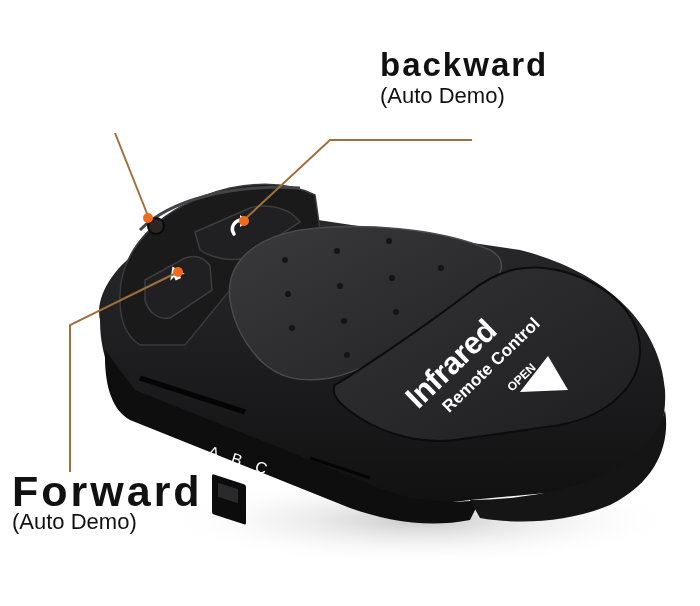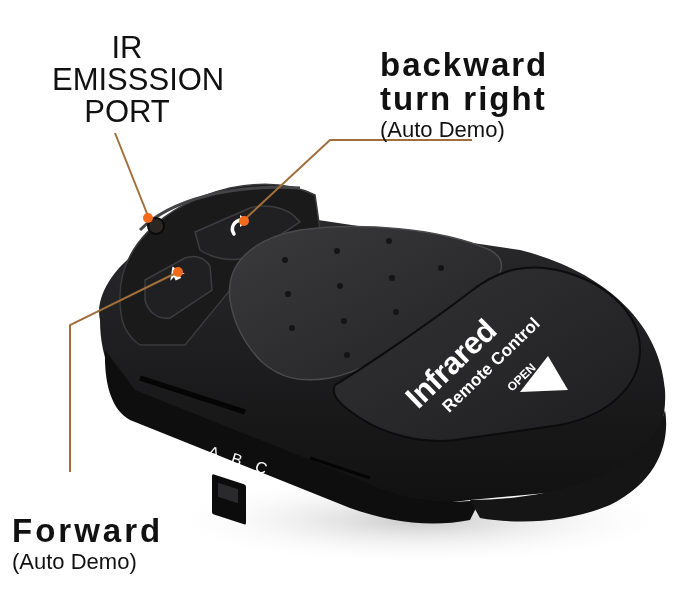--- a/index.html
+++ b/index.html
@@ -4,21 +4,21 @@
   <style>
     html, body { margin: 0; padding: 0; background: #ffffff; }
     body { width: 700px; height: 606px; position: relative; overflow: hidden; font-family: "Liberation Sans", sans-serif; }
     .stage { position: absolute; left: 0; top: 0; width: 700px; height: 606px; }
     .label { position: absolute; color: #111111; line-height: 1; white-space: nowrap; font-family: "Liberation Sans", "DejaVu Sans", sans-serif; }
     .ir-label { left: 52px; top: 32px; width: 150px; text-align: center; font-size: 31px; line-height: 32px; letter-spacing: 0px; }
     .back-label { left: 380px; top: 48px; }
     .back-label .big { font-size: 33px; font-weight: bold; letter-spacing: 2px; line-height: 34px; display: block; }
     .back-label .small { font-size: 22px; line-height: 24px; display: block; margin-top: 2px; }
     .fwd-label { left: 12px; top: 474px; }
-    .fwd-label .big { font-size: 33px; font-weight: bold; letter-spacing: 3px; line-height: 34px; display: block; margin-top: 40px; }
+    .fwd-label .big { font-size: 43px; font-weight: bold; letter-spacing: 3px; line-height: 34px; display: block; }
     .fwd-label .small { font-size: 22px; line-height: 24px; display: block; margin-top: 2px; }
     svg text { font-family: "Liberation Sans", "DejaVu Sans", sans-serif; }
   </style>
 </head>
 <body>
 
 <div class="stage">
   <svg width="700" height="606" viewBox="0 0 700 606" xmlns="http://www.w3.org/2000/svg">
     <defs>
       <radialGradient id="shadowGrad" cx="0.5" cy="0.5" r="0.5">
@@ -114,30 +114,24 @@
       <polyline points="178,272 70,325 70,472"></polyline>
     </g>
     <g fill="#f26a1b">
       <circle cx="148" cy="218" r="5"></circle>
       <circle cx="244" cy="221" r="5"></circle>
       <circle cx="178" cy="272" r="5"></circle>
     </g>
   </svg>
 
   
-  <div class="label ir-label">
-    <div>IR</div>
-    <div>EMISSSION</div>
-    <div>PORT</div>
-  </div>
 
   
   <div class="label back-label">
     <span class="big">backward</span>
-    <span class="big">turn right</span>
     <span class="small">(Auto Demo)</span>
   </div>
 
   
   <div class="label fwd-label">
     <span class="big">Forward</span>
     <span class="small">(Auto Demo)</span>
   </div>
 </div>
 

